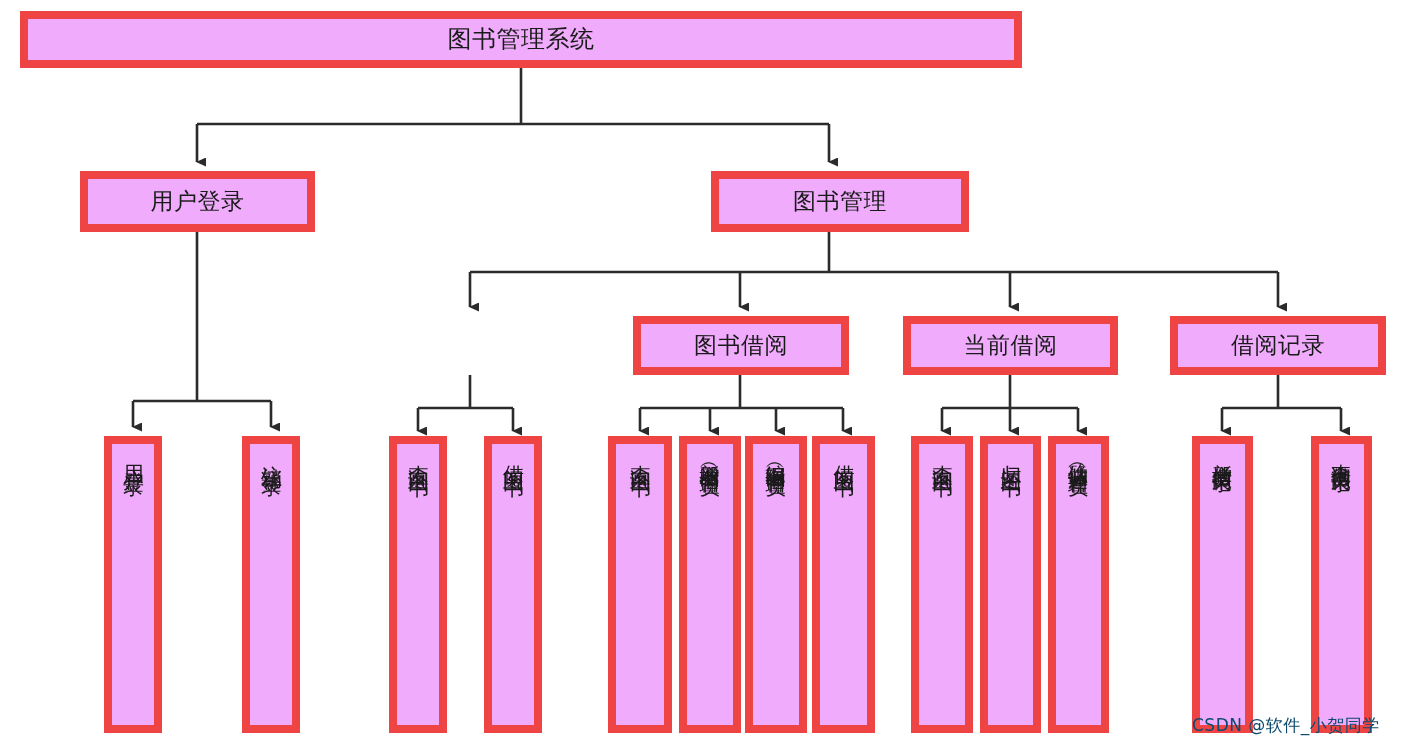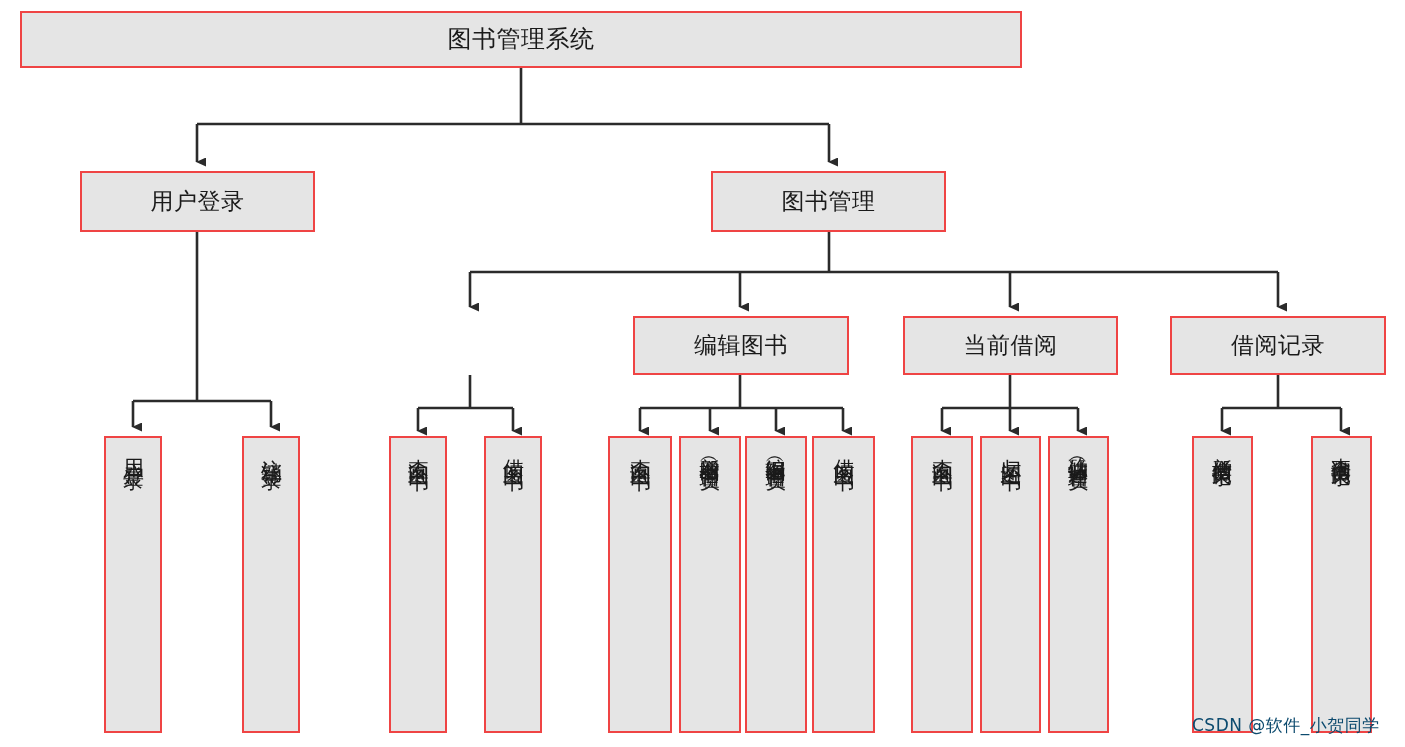--- a/index.html
+++ b/index.html
@@ -9,22 +9,22 @@
     background:#ffffff;
     font-family:"DejaVu Sans","Liberation Sans",sans-serif;
     overflow:hidden;
     position:relative;
   }
   #canvas{position:absolute;left:0;top:0;width:1405px;height:747px;}
   svg#wires{position:absolute;left:0;top:0;width:1405px;height:747px;pointer-events:none;}
   .node{
     position:absolute;
     box-sizing:border-box;
-    border:2px solid #ef4444;
-    background:#e5e5e5;
+    border:8px solid #ef4444;
+    background:#f0abfc;
     display:flex;
     align-items:center;
     justify-content:center;
     color:#1a1a1a;
     line-height:1.18;
     text-align:left;
   }
   .node.h{ 
     font-size:23px;
     letter-spacing:0.5px;
@@ -110,26 +110,26 @@
     </g>
   </svg>
 
   <div class="node h root" style="left:20px;top:11px;width:1002px;height:57px;">
     <span>图书管理系统</span>
   </div>
 
   <div class="node h" style="left:80px;top:171px;width:235px;height:61px;">
     <span>用户登录</span>
   </div>
-  <div class="node h" style="left:711px;top:171px;width:235px;height:61px;">
+  <div class="node h" style="left:711px;top:171px;width:258px;height:61px;">
     <span>图书管理</span>
   </div>
 
   <div class="node h" style="left:633px;top:316px;width:216px;height:59px;">
-    <span>编辑图书</span>
+    <span>图书借阅</span>
   </div>
   <div class="node h" style="left:1170px;top:316px;width:216px;height:59px;">
     <span>借阅记录</span>
   </div>
   <div class="node h" style="left:903px;top:316px;width:215px;height:59px;">
     <span>当前借阅</span>
   </div>
 
   <div class="node v" style="left:104px;top:436px;width:58px;height:297px;">
     <span class="vtext">用户登录</span>

